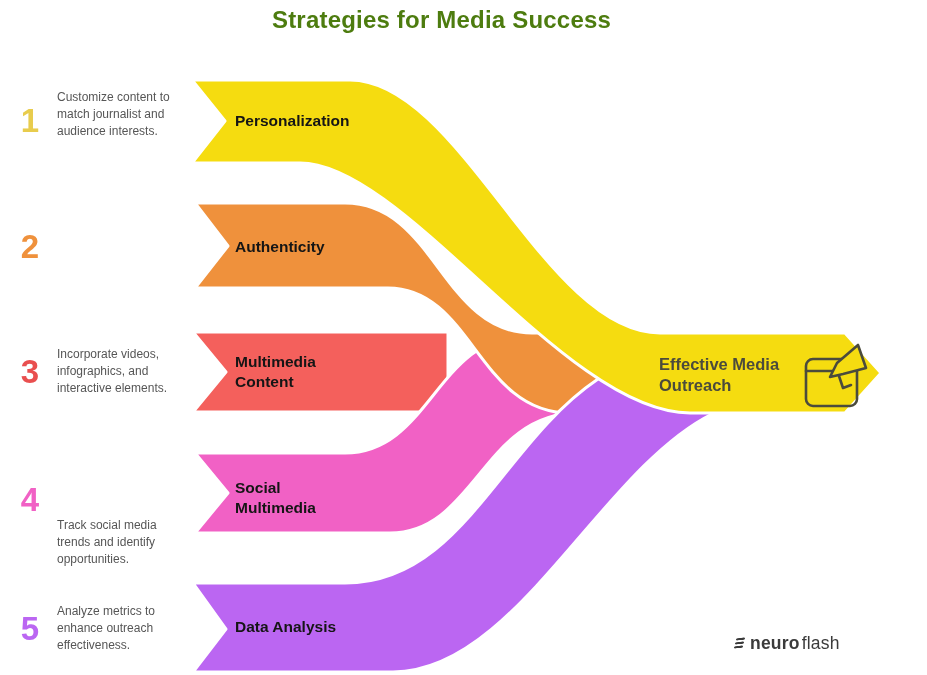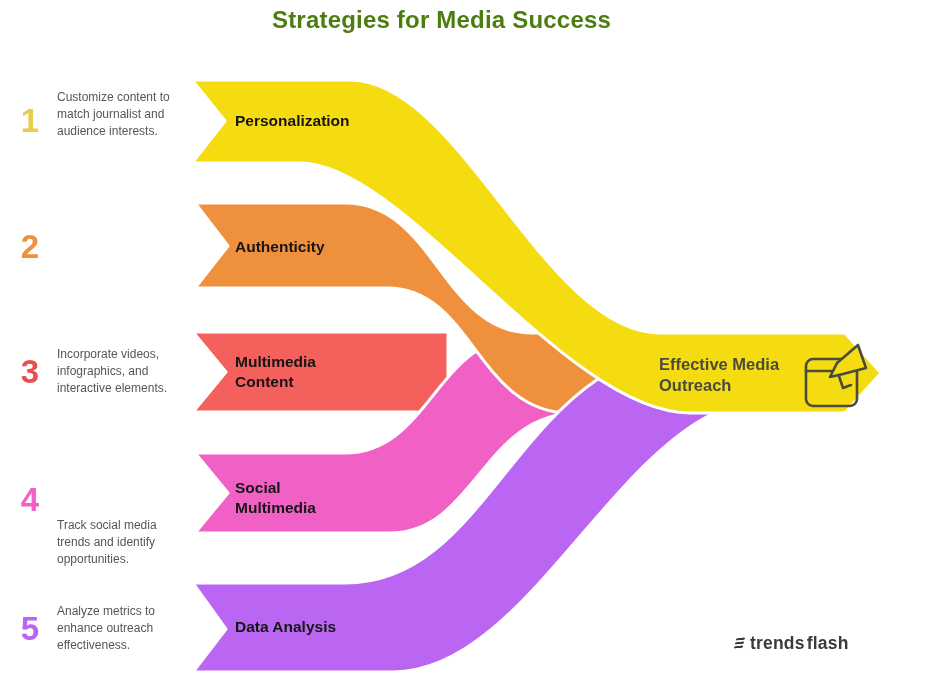--- a/index.html
+++ b/index.html
@@ -40,21 +40,21 @@
   .l5{top:617px;width:160px;}
   .outcome{
     position:absolute;left:659px;top:354px;width:136px;text-align:left;
     font-size:16.5px;font-weight:bold;line-height:21px;color:#4B4B3C;
   }
   .logo{
     position:absolute;left:733px;top:633px;height:20px;
     display:flex;align-items:center;gap:2px;color:#3B3B3B;font-size:17.5px;
   }
   .logo .bold{font-weight:bold;letter-spacing:.2px;}
-  .logo .light{font-weight:bold;letter-spacing:.2px;color:#3B3B3B;}
+  .logo .light{font-weight:normal;letter-spacing:.2px;color:#3B3B3B;}
 </style>
 </head>
 <body>
 
 <div class="stage">
 
   <h1 class="title">Strategies for Media Success</h1>
 
   <svg class="flow" width="927" height="675" viewBox="0 0 927 675">
 
@@ -98,17 +98,17 @@
   <div class="outcome">Effective Media Outreach</div>
 
   <div class="logo">
     <svg width="15" height="16" viewBox="0 0 15 16">
       <g stroke="#3B3B3B" stroke-width="2" fill="none" stroke-linecap="round">
         <path d="M 4,4.5 C 6,3 8,5 11,3.5"></path>
         <path d="M 3,8.5 C 5,7 7,9 10,7.5"></path>
         <path d="M 2,12.5 C 4,11 6,13 9,11.5"></path>
       </g>
     </svg>
-    <span class="bold">trends</span>
+    <span class="bold">neuro</span>
       <span class="light">flash</span>
   </div>
 
 </div>
 
 </body></html>

